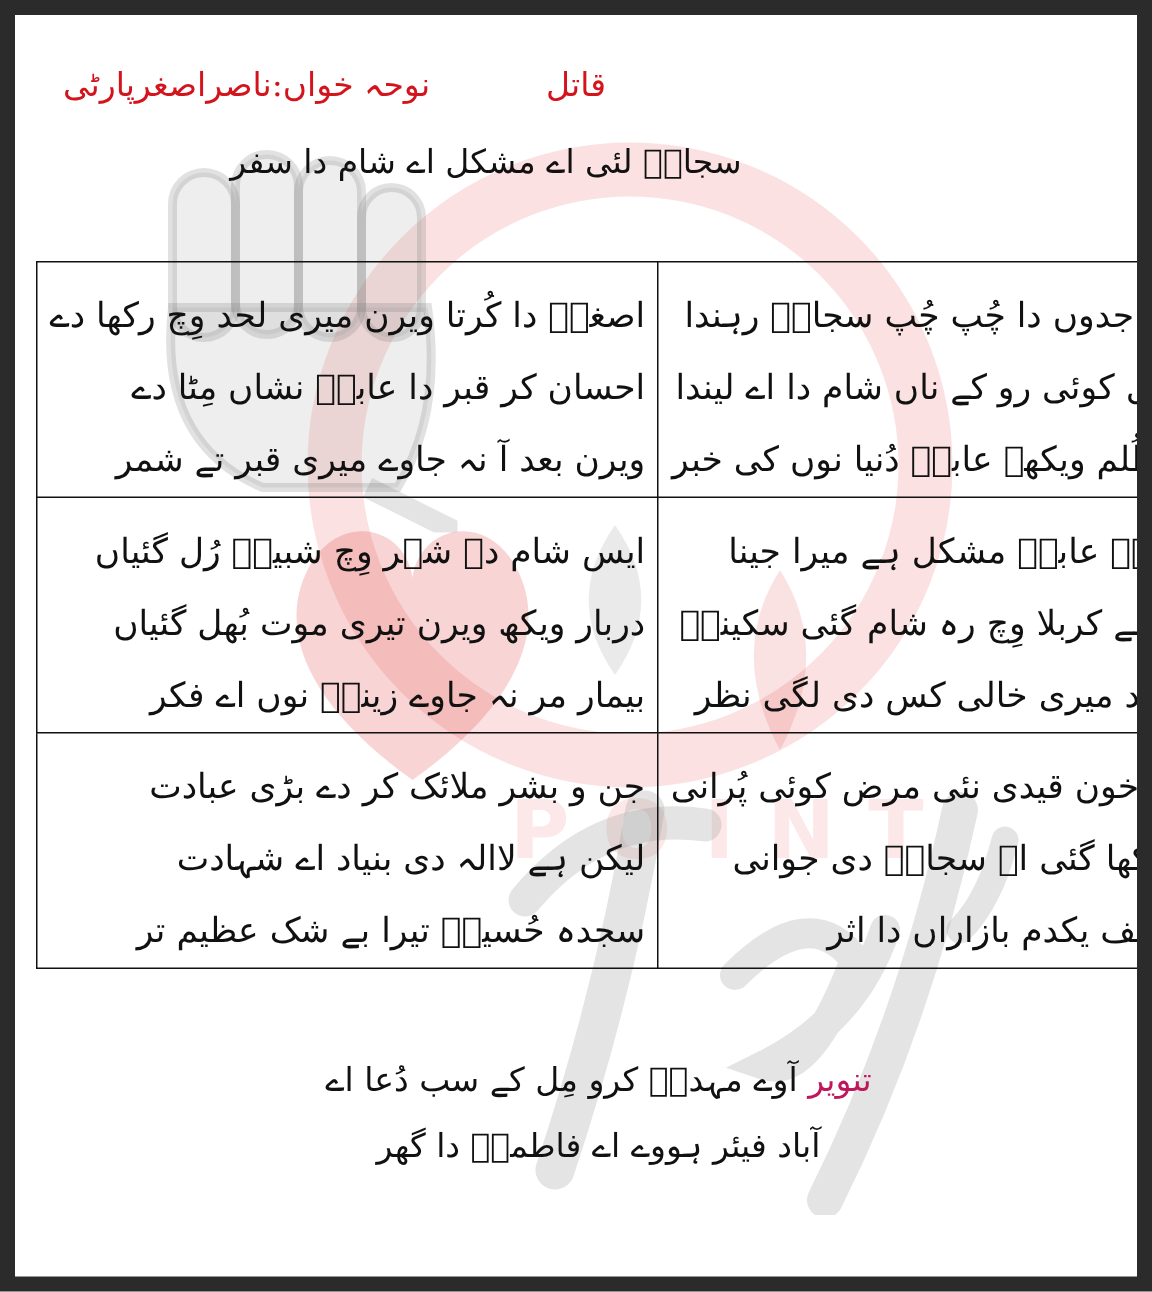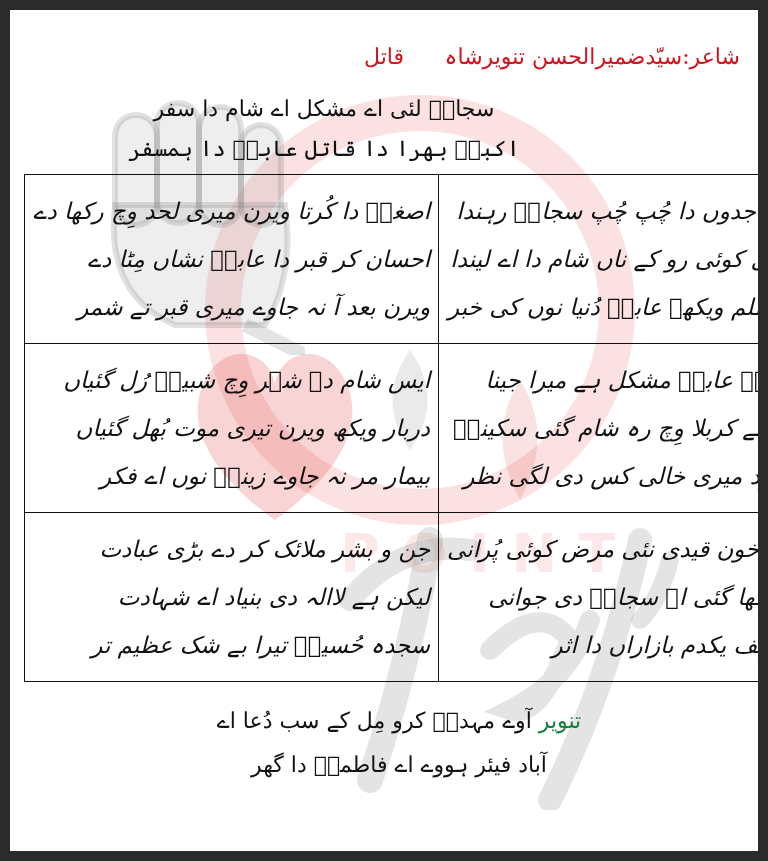--- a/index.html
+++ b/index.html
@@ -122,24 +122,23 @@
       left: 14px;
       top: 164px;
       width: 718px;
       border-collapse: collapse;
       direction: rtl;
     }
     .verse-table td {
       border: 1.5px solid #111111;
       width: 50%;
       vertical-align: top;
-      padding: 12px 8px 12px 8px;
+      padding: 12px 8px 0 8px;
       height: 152px;
       box-sizing: border-box;
-      font-style: italic;
     }
     .verse-table .vline {
       height: 48px;
       display: flex;
       align-items: center;
       justify-content: flex-start;
       font-size: 23px;
     }
 
     .outro {
@@ -147,21 +146,21 @@
       top: 700px;
       left: 0;
       right: 0;
     }
     .outro .line {
       height: 44px;
       text-align: center;
       padding-left: 30px;
     }
     .takhallus {
-      color: #15803d;
+      color: #be185d;
     }
   </style>
 </head>
 <body>
 
 <div class="page">
 
   <div class="wm wm-circle"></div>
 
   <svg class="wm wm-fist" viewBox="0 0 210 260">
@@ -192,27 +191,26 @@
       <path d="M120 60 Q100 180 60 300" stroke-width="26"></path>
       <path d="M180 170 Q230 120 260 160 Q230 240 200 230 Q260 200 280 140" stroke-width="20"></path>
       <path d="M330 60 Q300 200 240 320" stroke-width="24"></path>
       <path d="M360 80 Q350 120 330 140" stroke-width="18"></path>
     </g>
   </svg>
 
   <div class="content">
 
     <div class="header">
-      <span class="hdr-poet">شاعر:سیّدضمیرالحسن تنویرشاہ</span>
       <span class="hdr-title">قاتل</span>
+      <span class="hdr-reciter">نوحہ خواں:ناصراصغرپارٹی</span>
     </div>
 
     <div class="intro">
       <div class="line urdu">سجادؑ لئی اے مشکل اے شام دا سفر</div>
-      <div class="line urdu">اکبرؑ بھرا دا قاتل عابدؑ دا ہمسفر</div>
     </div>
 
     <table class="verse-table">
       <tbody>
         <tr>
           <td>
             <div class="vline urdu">ہویا رہا جدوں دا چُپ چُپ سجادؑ رہندا</div>
             <div class="vline urdu">پُچھے حال کوئی رو کے ناں شام دا اے لیندا</div>
             <div class="vline urdu">جیہڑے ظُلم ویکھے عابدؑ دُنیا نوں کی خبر</div>
           </td>

